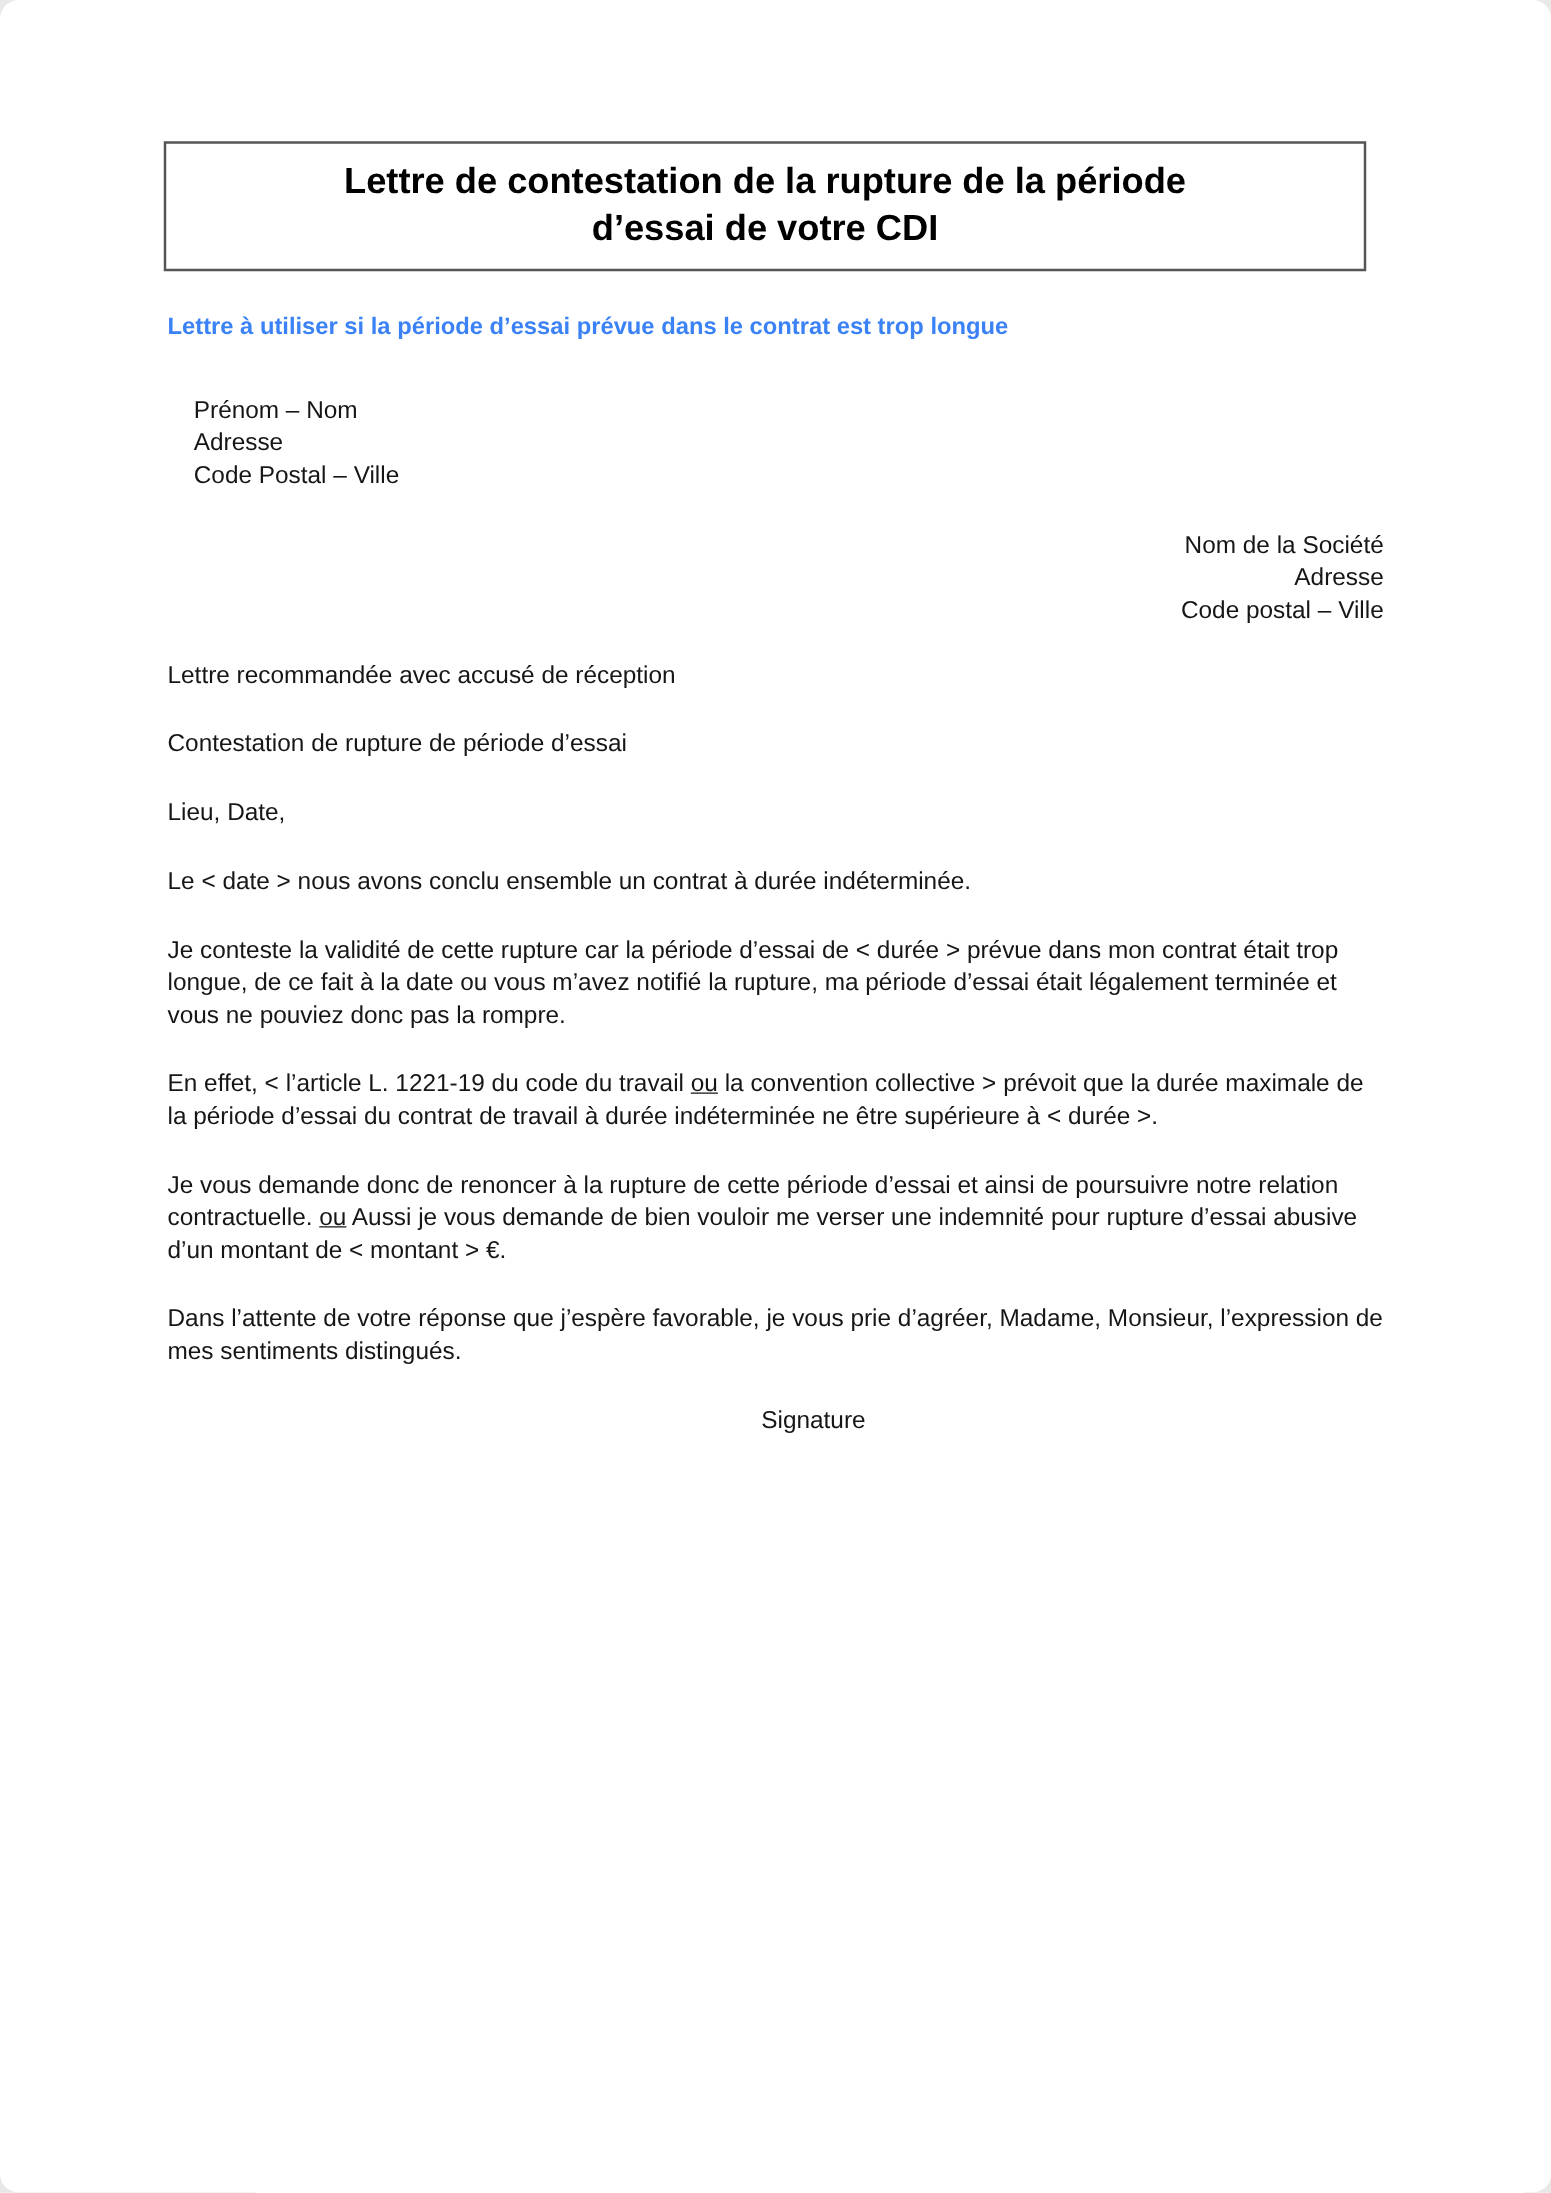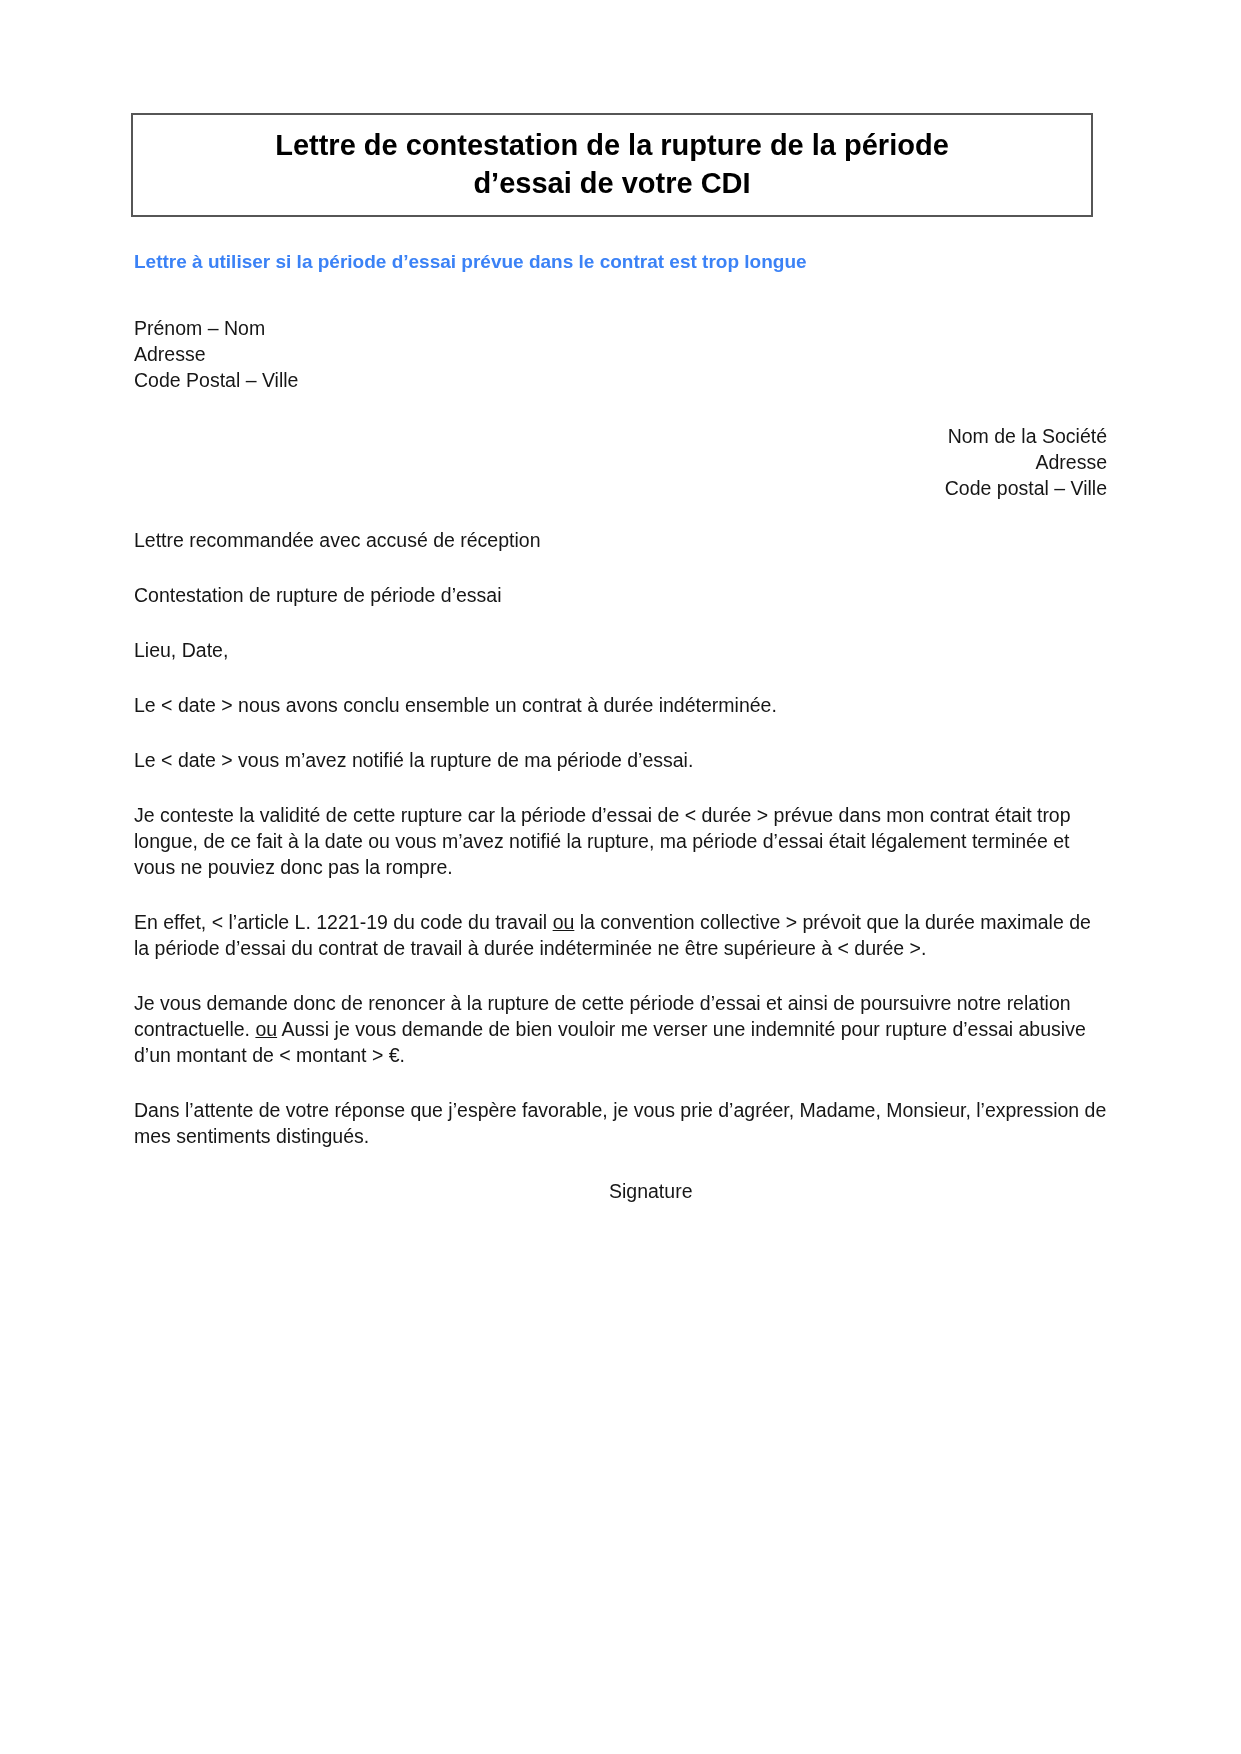--- a/index.html
+++ b/index.html
@@ -5,20 +5,21 @@
   html,body{margin:0;padding:0;background:#e8e8e8;}
   .page{
     position:relative;
     width:1241px;height:1754px;
     margin:0 auto;
     background:#ffffff;
     font-family:"Liberation Sans","DejaVu Sans",sans-serif;
     font-size:19.5px;line-height:26px;
     color:#161616;
     overflow:hidden;
+    border-radius:15px;
   }
   .content{
     position:absolute;
     left:134px;top:113px;
     width:973px;
   }
   .title-box{
     box-sizing:border-box;
     width:962px;
     margin-left:-3px;
@@ -31,21 +32,21 @@
     color:#000000;
   }
   .subtitle{
     margin-top:32px;
     color:#3b82f6;
     font-weight:bold;
     font-size:19px;
     line-height:26px;
   }
   .sender{margin-top:40px;}
-  .addr-line{line-height:26px;}
+  .addr-line{line-height:26px;margin-left:21px;}
   .recipient{
     margin-top:30px;
     padding-left:528px;
     text-align:right;
   }
   .letter-body{margin-top:26px;}
   .para{margin:0 0 29px 0;}
   .u{text-decoration:underline;}
   .signature{
     margin-top:8px;
@@ -75,21 +76,20 @@
       <div class="addr-line">Nom de la Société</div>
       <div class="addr-line">Adresse</div>
       <div class="addr-line">Code postal – Ville</div>
     </div>
 
     <div class="letter-body">
         <p class="para"><span>Lettre recommandée avec accusé de réception</span></p>
         <p class="para"><span>Contestation de rupture de période d’essai</span></p>
         <p class="para"><span>Lieu, Date,</span></p>
         <p class="para"><span>Le &lt; date &gt; nous avons conclu ensemble un contrat à durée indéterminée.</span></p>
-        <p class="para"><span>Le &lt; date &gt; vous m’avez notifié la rupture de ma période d’essai.</span></p>
         <p class="para"><span>Je conteste la validité de cette rupture car la période d’essai de &lt; durée &gt; prévue dans mon contrat était trop longue, de ce fait à la date ou vous m’avez notifié la rupture, ma période d’essai était légalement terminée et vous ne pouviez donc pas la rompre.</span></p>
         <p class="para"><span>En effet, &lt; l’article L. 1221-19 du code du travail </span><span class="u">ou</span><span> la convention collective &gt; prévoit que la durée maximale de la période d’essai du contrat de travail à durée indéterminée ne être supérieure à &lt; durée &gt;.</span></p>
         <p class="para"><span>Je vous demande donc de renoncer à la rupture de cette période d’essai et ainsi de poursuivre notre relation contractuelle. </span><span class="u">ou</span><span> Aussi je vous demande de bien vouloir me verser une indemnité pour rupture d’essai abusive d’un montant de &lt; montant &gt; €.</span></p>
         <p class="para"><span>Dans l’attente de votre réponse que j’espère favorable, je vous prie d’agréer, Madame, Monsieur, l’expression de mes sentiments distingués.</span></p>
       </div>
 
     <div class="signature">Signature</div>
 
   </div>
 </div>

